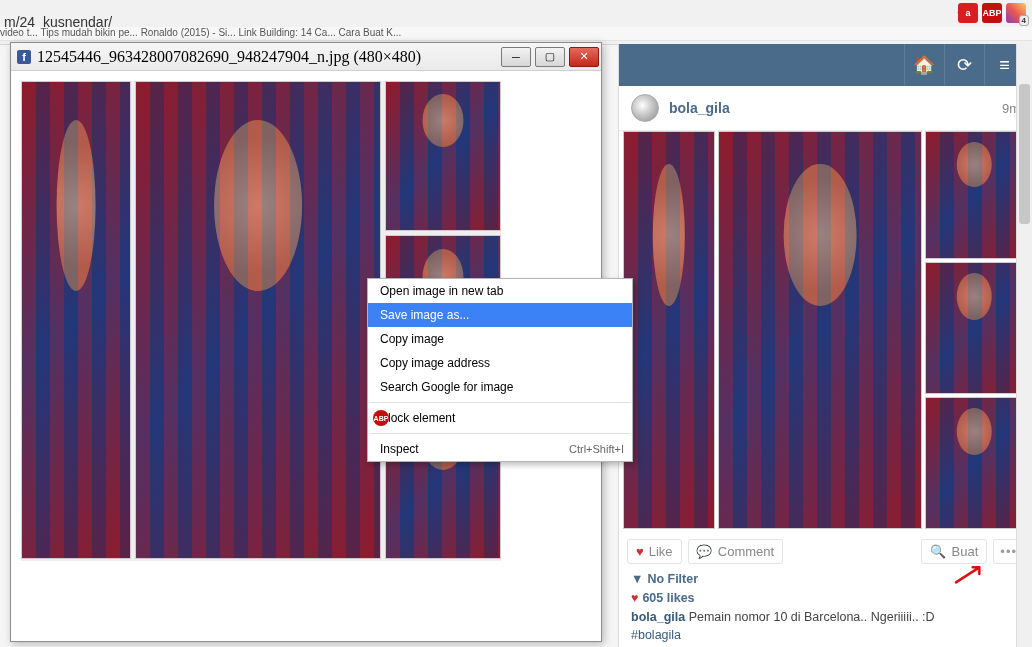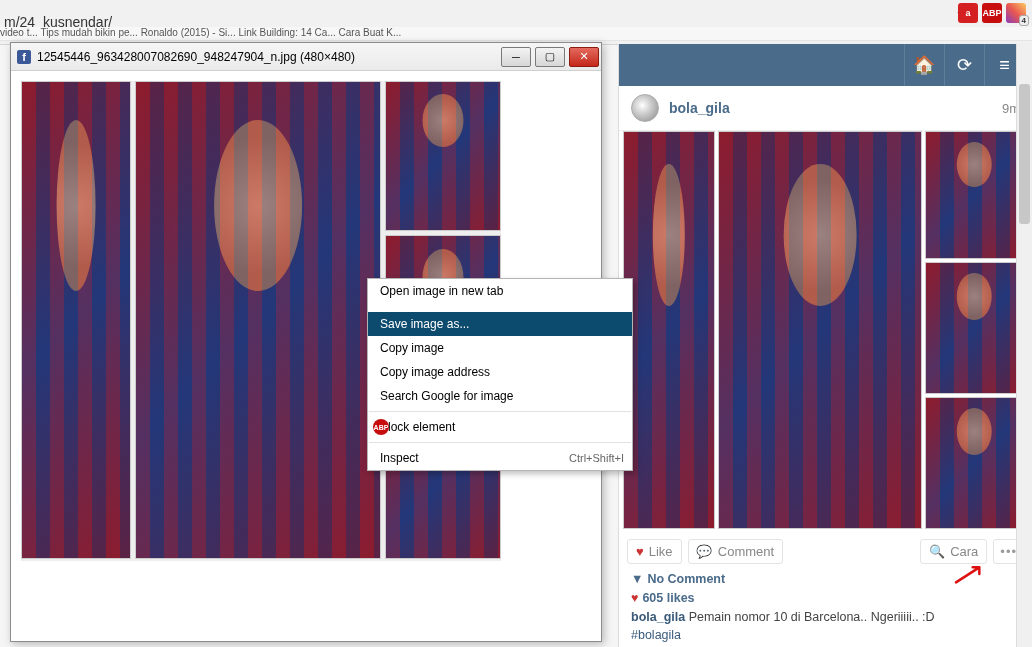--- a/index.html
+++ b/index.html
@@ -14,37 +14,37 @@
   .ext.avira { background: #d42020; }
   .ext.abp { background: #c70d0d; }
   .ext.ig { background: linear-gradient(45deg,#8a3ab9,#e95950,#fccc63); position: relative; }
   .ext.ig .badge { position: absolute; bottom: -3px; right: -3px; background: #eee; color: #333; border-radius: 3px; font-size: 8px; padding: 0 2px; border:1px solid #aaa;}
   .bookmarks { position: absolute; top: 27px; left: 0; right: 0; height: 14px; background: #f7f7f7; font-size: 10px; color: #555; overflow: hidden; white-space: nowrap; padding-left: 0; border-bottom:1px solid #e5e5e5;}
 
   
   .img-window { position: absolute; top: 42px; left: 10px; width: 592px; height: 600px; background: #fff; border: 1px solid #8c8c8c; box-shadow: 2px 2px 8px rgba(0,0,0,.25); }
   .titlebar { height: 28px; background: linear-gradient(#f6f6f6,#eaeaea); display: flex; align-items: center; padding-left: 6px; border-bottom: 1px solid #cfcfcf; }
   .fb-ico { width: 14px; height: 14px; background: #3b5998; color: #fff; font-size: 11px; font-weight: bold; display: flex; align-items: center; justify-content: center; border-radius: 2px; margin-right: 6px; }
-  .titlebar-text { font-size: 12px; color: #000; flex: 1; white-space: nowrap; overflow: hidden; text-overflow: ellipsis; }
+  .titlebar-text { font-size: 16px; color: #000; flex: 1; white-space: nowrap; overflow: hidden; text-overflow: ellipsis; font-family: Liberation Serif, serif; }
   .winbtns { display: flex; }
   .winbtn { width: 30px; height: 20px; margin: 3px 2px; border: 1px solid #7a7a7a; background: linear-gradient(#f3f3f3,#d7d7d7); border-radius: 2px; font-size: 11px; display: flex; align-items: center; justify-content: center; }
   .winbtn.close { background: linear-gradient(#e46a5e,#c4281a); border-color: #8b1a10; color: #fff; }
 
   .img-content { position: absolute; top: 28px; left: 0; right: 0; bottom: 0; padding: 10px; background: #fff; overflow:hidden;}
   .collage { position: relative; width: 480px; height: 480px; background: #eee; display: grid; grid-template-columns: 110px 246px 116px; grid-template-rows: 150px 160px 160px; gap: 4px; }
   .p { background: linear-gradient(135deg, #7a1a2a 0%, #253a7a 50%, #7a1a2a 100%); border: 1px solid #ccc; position: relative; overflow: hidden; }
   .p::after { content:""; position:absolute; inset:0; background: repeating-linear-gradient(90deg, rgba(180,30,50,.6) 0 14px, rgba(30,50,120,.6) 14px 28px); opacity:.55;}
   .p::before { content:""; position:absolute; top:8%; left:50%; transform:translateX(-50%); width:36%; height:36%; border-radius:50%; background: radial-gradient(circle,#d8a882 0%, #b07a58 70%); }
   .p1 { grid-row: 1 / span 3; }
   .p5 { grid-row: 1 / span 3; }
 
   
   .ctx { position: absolute; top: 278px; left: 367px; width: 266px; background: #fff; border: 1px solid #b5b5b5; box-shadow: 3px 3px 6px rgba(0,0,0,.25); font-size: 12px; z-index: 50; }
   .ctx-row { display: flex; align-items: center; padding: 5px 8px 5px 12px; position: relative; color: #000; white-space: nowrap;}
-  .ctx-row.sel { background: #0c4a6e; color: #fff; margin-top: 9px; }
+  .ctx-row.sel { background: #3b82f6; color: #fff; }
   .ctx-sep { height: 1px; background: #e2e2e2; margin: 3px 1px; }
   .ctx-abp { position: absolute; left: 5px; width: 16px; height: 16px; background: #c70d0d; color: #fff; font-size: 7px; font-weight: bold; border-radius: 50%; display: flex; align-items: center; justify-content: center; }
   .ctx-short { margin-left: auto; color: #666; font-size: 11px; }
 
   
   .ig-panel { position: absolute; top: 44px; right: 0; width: 414px; bottom: 0; background: #fff; border-left: 1px solid #ddd; }
   .ig-hdr { height: 42px; background: #4a6b8a; display: flex; align-items: center; justify-content: flex-end; padding: 0 8px; gap: 0; }
   .igbtn { width: 40px; height: 42px; display: flex; align-items: center; justify-content: center; color: #fff; font-size: 18px; border-left: 1px solid rgba(255,255,255,.12); }
   .ig-user { display: flex; align-items: center; padding: 8px 12px; border-bottom: 1px solid #eee; }
   .avatar { width: 28px; height: 28px; border-radius: 50%; background: radial-gradient(circle at 40% 40%, #fff 0%, #ccc 40%, #888 100%); border: 1px solid #aaa; margin-right: 10px; }
@@ -151,26 +151,26 @@
       <span class="heart">♥</span>
       <span>Like</span>
     </div>
     <div class="actbtn">
       <span>💬</span>
       <span>Comment</span>
     </div>
     <div class="spacer"></div>
     <div class="actbtn">
       <span>🔍</span>
-      <span>Cara</span>
+      <span>Buat</span>
     </div>
     <div class="actbtn more">•••</div>
   </div>
   <div class="meta">
-    <div><span class="funnel">▼</span><span class="filter">No Comment</span></div>
+    <div><span class="funnel">▼</span><span class="filter">No Filter</span></div>
     <div><span class="hearti">♥</span><span class="likes">605 likes</span></div>
     <div>
       <span class="caption-user">bola_gila</span>
       <span>Pemain nomor 10 di Barcelona.. Ngeriiiii.. :D</span>
     </div>
     <div><span class="hashtag">#bolagila</span></div>
   </div>
 </div>
 
 <div class="vscroll">

